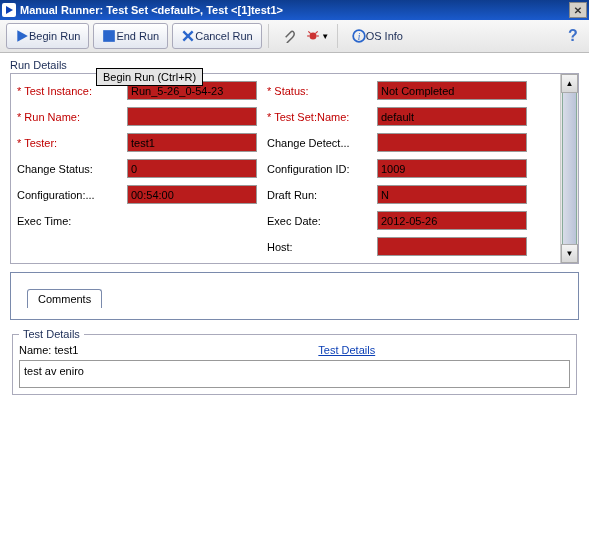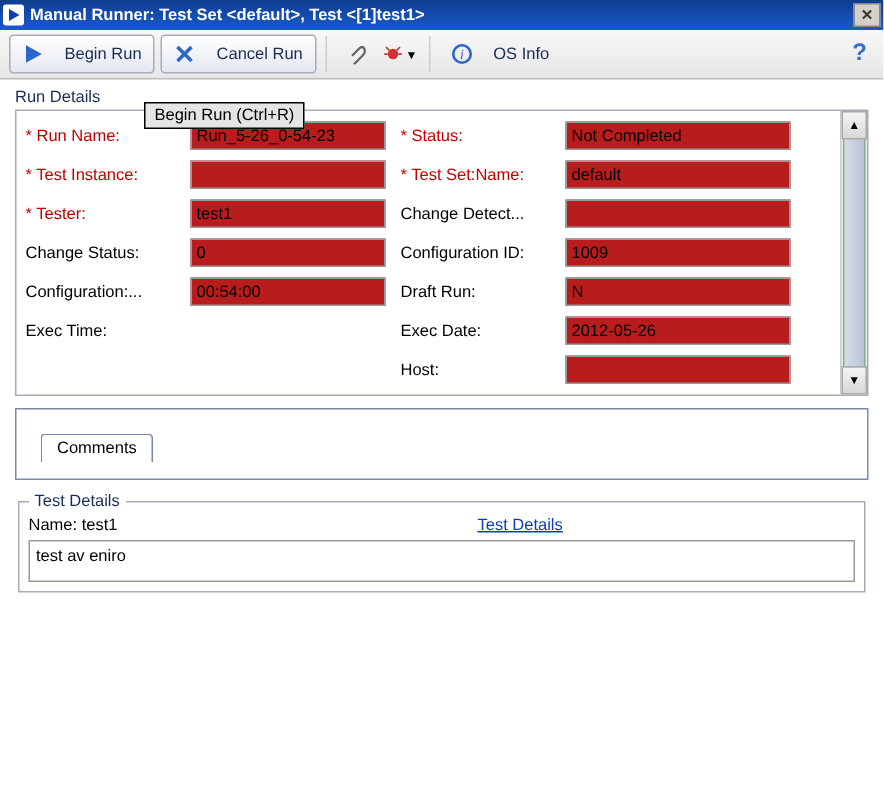--- a/index.html
+++ b/index.html
@@ -47,21 +47,21 @@
     gap: 4px;
   }
   .tbtn {
     height: 24px;
     border: 1px solid #aab;
     border-radius: 3px;
     background: linear-gradient(#fff, #e3e7f0);
     display: flex;
     align-items: center;
     padding: 0 8px;
-    gap: 14px;
+    gap: 0;
     cursor: pointer;
     color: #1a2b55;
   }
   .ticon { width: 14px; height: 14px; display: flex; align-items: center; justify-content: center; }
   .sep { width: 1px; height: 24px; background: #ccc; margin: 0 2px; }
   .small-tbtn {
     height: 24px; width: 24px;
     border: 1px solid transparent;
     display: flex; align-items: center; justify-content: center;
     cursor: pointer;
@@ -252,20 +252,28 @@
     <span class="ticon">
       <svg viewBox="0 0 12 12">
           <polygon points="2,1 11,6 2,11" fill="#2a66cc"></polygon>
         </svg>
     </span>
     <span>Begin Run</span>
   </div>
   <div class="tbtn">
     <span class="ticon">
       <svg viewBox="0 0 12 12">
+          <rect x="1" y="1" width="10" height="10" fill="#2a66cc"></rect>
+        </svg>
+    </span>
+    <span>End Run</span>
+  </div>
+  <div class="tbtn">
+    <span class="ticon">
+      <svg viewBox="0 0 12 12">
           <line x1="2" y1="2" x2="10" y2="10" stroke="#2a66cc" stroke-width="2"></line>
           <line x1="10" y1="2" x2="2" y2="10" stroke="#2a66cc" stroke-width="2"></line>
         </svg>
     </span>
     <span>Cancel Run</span>
   </div>
   <div class="sep"></div>
   <div class="small-tbtn">
     <span class="ticon">
       <svg viewBox="0 0 12 12">
@@ -299,24 +307,24 @@
 </div>
 
 <div class="tooltip">Begin Run (Ctrl+R)</div>
 
 <div class="content">
   <div class="fieldset-label">Run Details</div>
   <div class="form-area">
     <div class="form-cols">
       <div class="col labels" id="labelsL">
           <div class="row-h">
+            <span class="lbl required">* Test Instance:</span>
+          </div>
+          <div class="row-h">
             <span class="lbl required">* Run Name:</span>
-          </div>
-          <div class="row-h">
-            <span class="lbl required">* Test Instance:</span>
           </div>
           <div class="row-h">
             <span class="lbl required">* Tester:</span>
           </div>
           <div class="row-h">
             <span class="lbl">Change Status:</span>
           </div>
           <div class="row-h">
             <span class="lbl">Configuration:...</span>
           </div>

